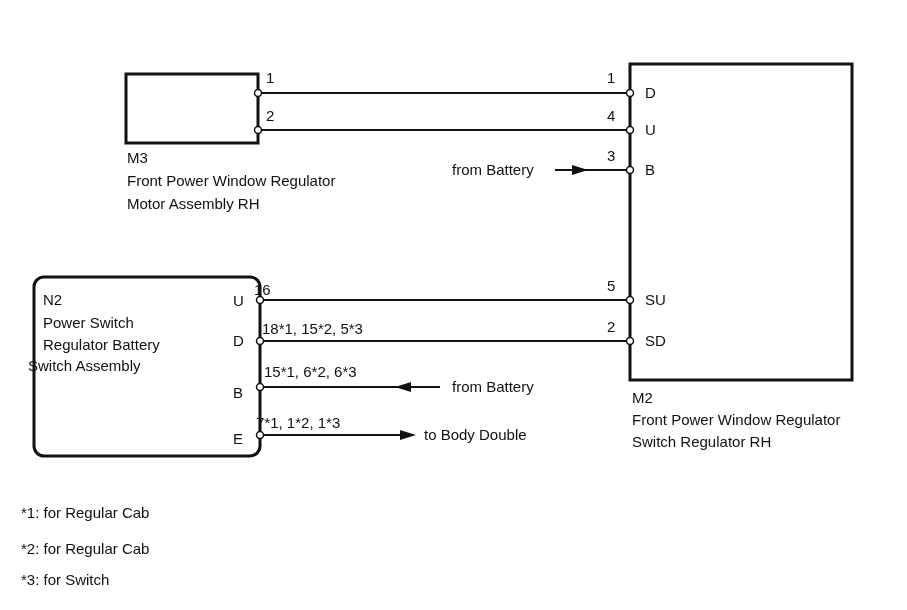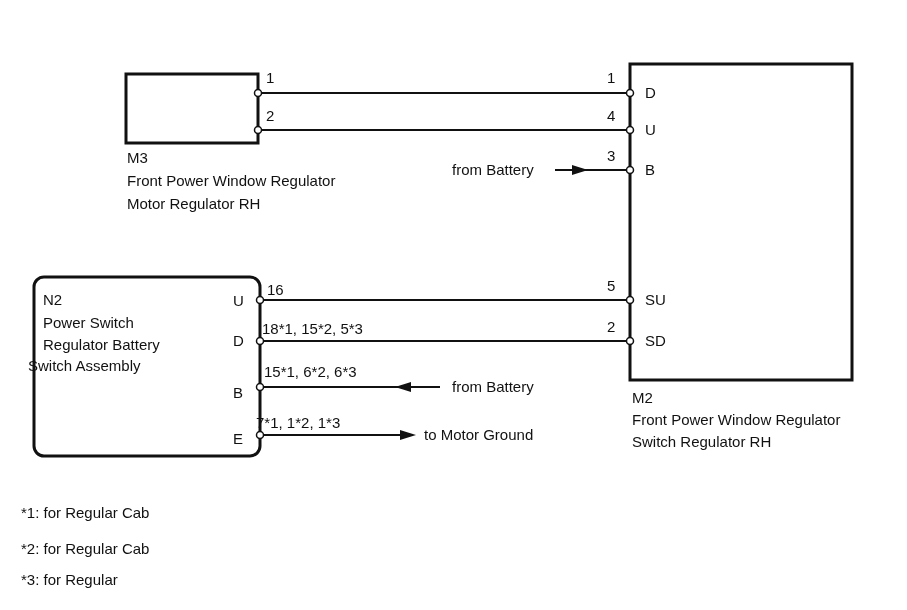--- a/index.html
+++ b/index.html
@@ -42,21 +42,21 @@
     <circle cx="260" cy="341" r="3.5"></circle>
     <circle cx="260" cy="387" r="3.5"></circle>
     <circle cx="260" cy="435" r="3.5"></circle>
   </g>
 </svg>
 
 <div class="t" style="left:266px;top:69px">1</div>
 <div class="t" style="left:266px;top:107px">2</div>
 <div class="t" style="left:127px;top:149px">M3</div>
 <div class="t" style="left:127px;top:172px">Front Power Window Regulator</div>
-<div class="t" style="left:127px;top:195px">Motor Regulator RH</div>
+<div class="t" style="left:127px;top:195px">Motor Assembly RH</div>
 
 <div class="t" style="left:607px;top:69px">1</div>
 <div class="t" style="left:607px;top:107px">4</div>
 <div class="t" style="left:607px;top:147px">3</div>
 <div class="t" style="left:607px;top:277px">5</div>
 <div class="t" style="left:607px;top:318px">2</div>
 <div class="t" style="left:645px;top:84px">D</div>
 <div class="t" style="left:645px;top:121px">U</div>
 <div class="t" style="left:645px;top:161px">B</div>
 <div class="t" style="left:645px;top:291px">SU</div>
@@ -67,22 +67,22 @@
 <div class="t" style="left:632px;top:433px">Switch Regulator RH</div>
 
 <div class="t" style="left:43px;top:291px">N2</div>
 <div class="t" style="left:43px;top:314px">Power Switch</div>
 <div class="t" style="left:43px;top:336px">Regulator Battery</div>
 <div class="t" style="left:28px;top:357px">Switch Assembly</div>
 <div class="t" style="left:233px;top:292px">U</div>
 <div class="t" style="left:233px;top:332px">D</div>
 <div class="t" style="left:233px;top:384px">B</div>
 <div class="t" style="left:233px;top:430px">E</div>
-<div class="t" style="left:267px;top:281px">16</div>
+<div class="t" style="left:254px;top:281px">16</div>
 <div class="t" style="left:262px;top:320px">18*1, 15*2, 5*3</div>
 <div class="t" style="left:264px;top:363px">15*1, 6*2, 6*3</div>
 <div class="t" style="left:256px;top:414px">7*1, 1*2, 1*3</div>
 <div class="t" style="left:452px;top:378px">from Battery</div>
-<div class="t" style="left:424px;top:426px">to Motor Ground</div>
+<div class="t" style="left:424px;top:426px">to Body Double</div>
 
 <div class="t" style="left:21px;top:504px">*1: for Regular Cab</div>
 <div class="t" style="left:21px;top:540px">*2: for Regular Cab</div>
-<div class="t" style="left:21px;top:571px">*3: for Regular</div>
+<div class="t" style="left:21px;top:571px">*3: for Switch</div>
 
 </body></html>

